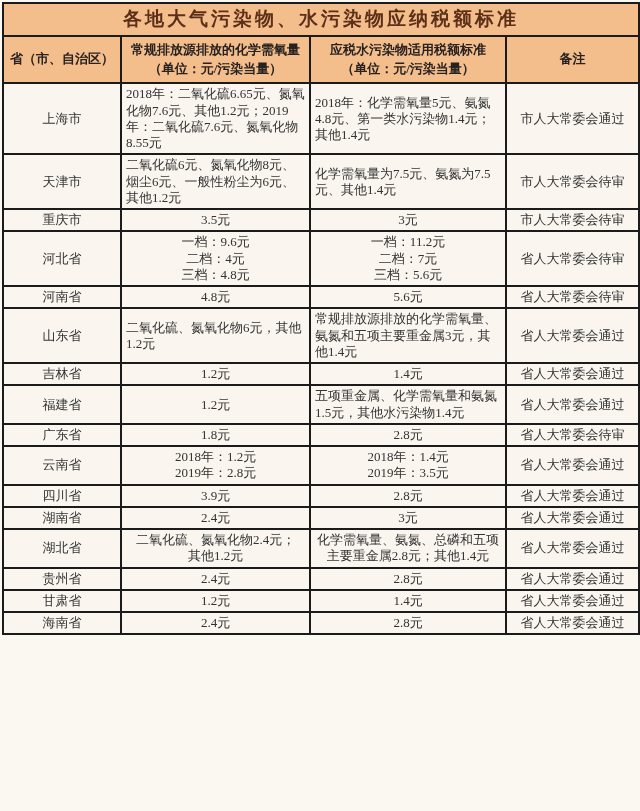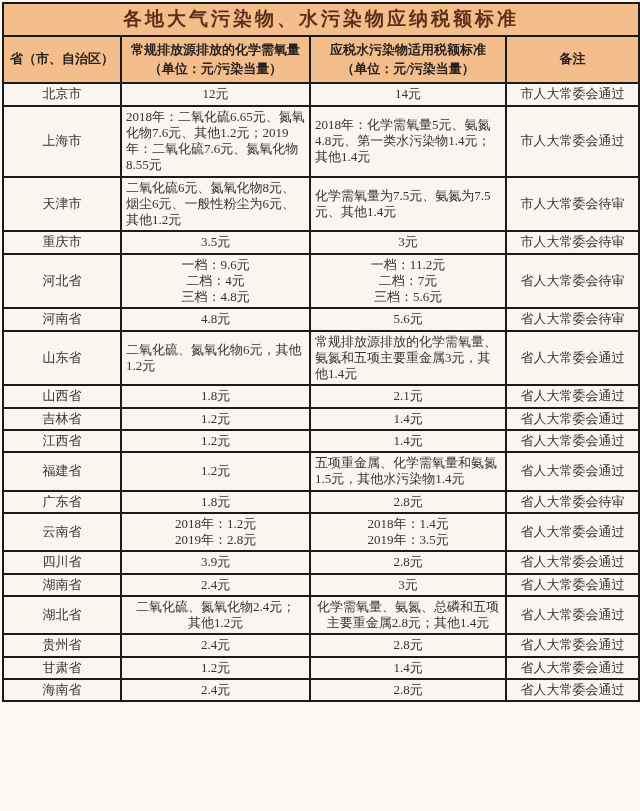--- a/index.html
+++ b/index.html
@@ -77,26 +77,20 @@
         <th class="head-cell">省（市、自治区）</th>
         <th class="head-cell">常规排放源排放的化学需氧量
 （单位：元/污染当量）</th>
         <th class="head-cell">应税水污染物适用税额标准
 （单位：元/污染当量）</th>
         <th class="head-cell">备注</th>
       </tr>
     </thead>
     <tbody>
         <tr>
-          <td class="center">北京市</td>
-          <td class="center">12元</td>
-          <td class="center">14元</td>
-          <td class="center">市人大常委会通过</td>
-        </tr>
-        <tr>
           <td class="center">上海市</td>
           <td class="left">2018年：二氧化硫6.65元、氮氧化物7.6元、其他1.2元；2019年：二氧化硫7.6元、氮氧化物8.55元</td>
           <td class="left">2018年：化学需氧量5元、氨氮4.8元、第一类水污染物1.4元；其他1.4元</td>
           <td class="center">市人大常委会通过</td>
         </tr>
         <tr>
           <td class="center">天津市</td>
           <td class="left">二氧化硫6元、氮氧化物8元、烟尘6元、一般性粉尘为6元、其他1.2元</td>
           <td class="left">化学需氧量为7.5元、氨氮为7.5元、其他1.4元</td>
           <td class="center">市人大常委会待审</td>
@@ -123,33 +117,21 @@
           <td class="center">5.6元</td>
           <td class="center">省人大常委会待审</td>
         </tr>
         <tr>
           <td class="center">山东省</td>
           <td class="left">二氧化硫、氮氧化物6元，其他1.2元</td>
           <td class="left">常规排放源排放的化学需氧量、氨氮和五项主要重金属3元，其他1.4元</td>
           <td class="center">省人大常委会通过</td>
         </tr>
         <tr>
-          <td class="center">山西省</td>
-          <td class="center">1.8元</td>
-          <td class="center">2.1元</td>
-          <td class="center">省人大常委会通过</td>
-        </tr>
-        <tr>
           <td class="center">吉林省</td>
-          <td class="center">1.2元</td>
-          <td class="center">1.4元</td>
-          <td class="center">省人大常委会通过</td>
-        </tr>
-        <tr>
-          <td class="center">江西省</td>
           <td class="center">1.2元</td>
           <td class="center">1.4元</td>
           <td class="center">省人大常委会通过</td>
         </tr>
         <tr>
           <td class="center">福建省</td>
           <td class="center">1.2元</td>
           <td class="left">五项重金属、化学需氧量和氨氮1.5元，其他水污染物1.4元</td>
           <td class="center">省人大常委会通过</td>
         </tr>

